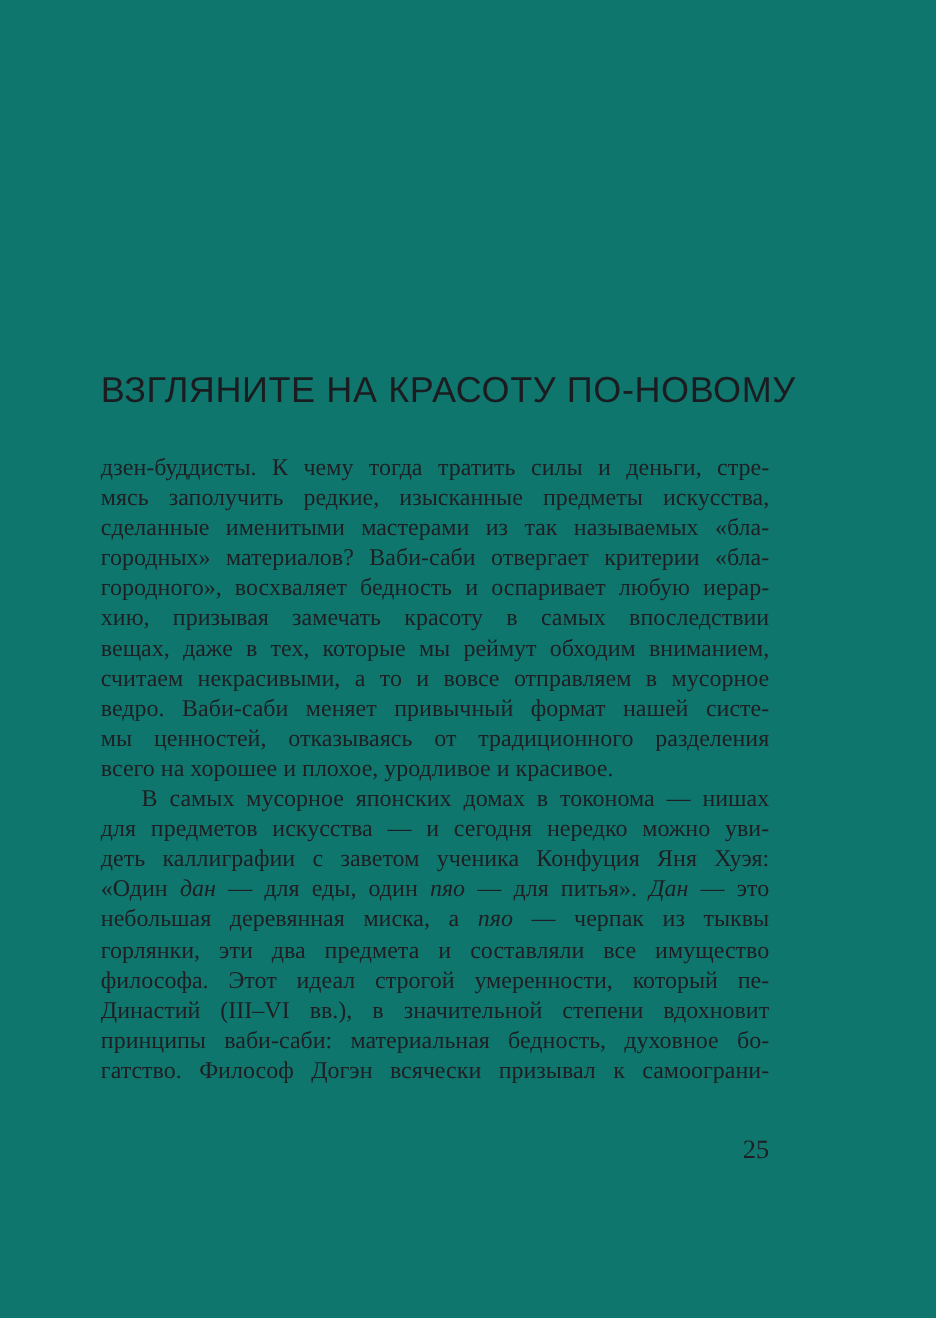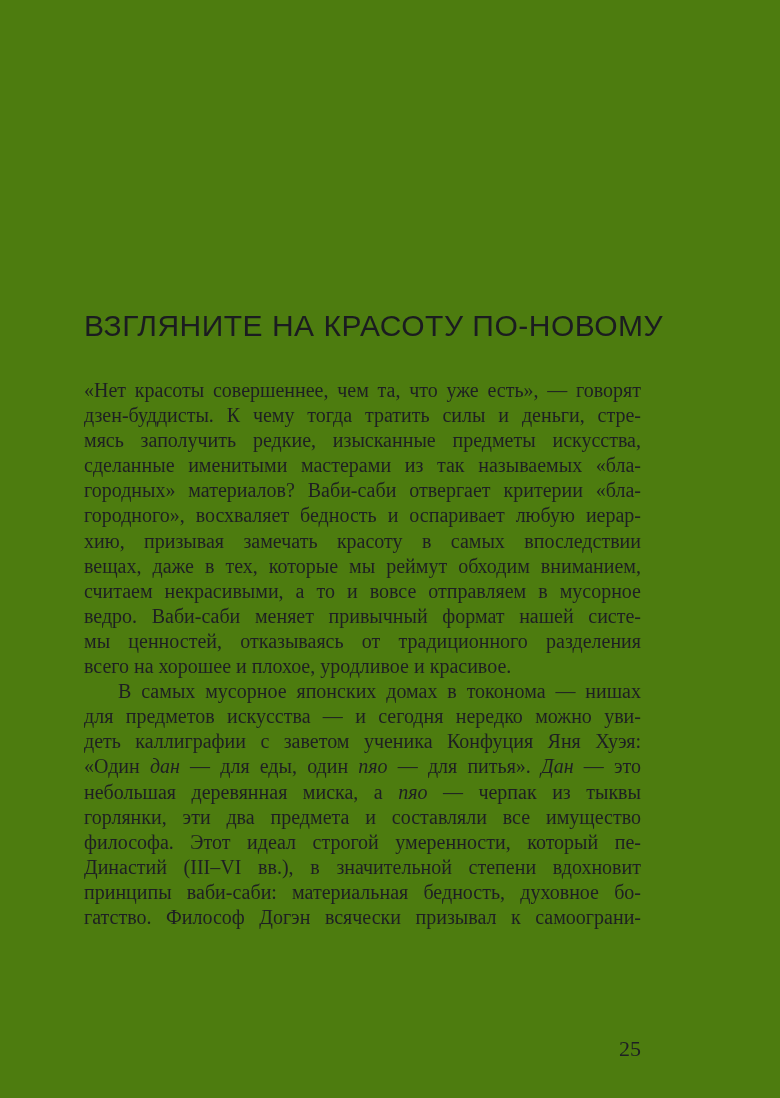--- a/index.html
+++ b/index.html
@@ -10,21 +10,21 @@
     width: 780px;
     height: 1098px;
     background: #ffffff;
     position: relative;
     overflow: hidden;
     font-family: "Liberation Serif", serif;
   }
   .book-page {
     position: absolute;
     inset: 0;
-    background: #4d7c0f;
+    background: #0f766e;
   }
   .chapter-heading {
     position: absolute;
     left: 84px;
     top: 307px;
     width: 640px;
     margin: 0;
     font-family: "Liberation Sans", sans-serif;
     font-weight: 400;
     font-size: 30px;
@@ -57,37 +57,36 @@
   }
   .line.indent {
     text-indent: 34px;
   }
   .line em {
     font-style: italic;
   }
   .page-number {
     position: absolute;
     left: 84px;
-    top: 1036px;
+    top: 945px;
     width: 557px;
     text-align: right;
     font-size: 22px;
     line-height: 26px;
     color: #1e1f23;
   }
 </style>
 </head>
 <body>
 
 <div class="book-page">
   <h1 class="chapter-heading">ВЗГЛЯНИТЕ НА КРАСОТУ ПО-НОВОМУ</h1>
 
   <div class="body-text">
       <div class="paragraph">
-        <div class="line"><span>«Нет красоты совершеннее, чем та, что уже есть», — говорят</span></div>
         <div class="line"><span>дзен-буддисты. К чему тогда тратить силы и деньги, стре-</span></div>
         <div class="line"><span>мясь заполучить редкие, изысканные предметы искусства,</span></div>
         <div class="line"><span>сделанные именитыми мастерами из так называемых «бла-</span></div>
         <div class="line"><span>городных» материалов? Ваби-саби отвергает критерии «бла-</span></div>
         <div class="line"><span>городного», восхваляет бедность и оспаривает любую иерар-</span></div>
         <div class="line"><span>хию, призывая замечать красоту в самых впоследствии</span></div>
         <div class="line"><span>вещах, даже в тех, которые мы реймут обходим вниманием,</span></div>
         <div class="line"><span>считаем некрасивыми, а то и вовсе отправляем в мусорное</span></div>
         <div class="line"><span>ведро. Ваби-саби меняет привычный формат нашей систе-</span></div>
         <div class="line"><span>мы ценностей, отказываясь от традиционного разделения</span></div>

